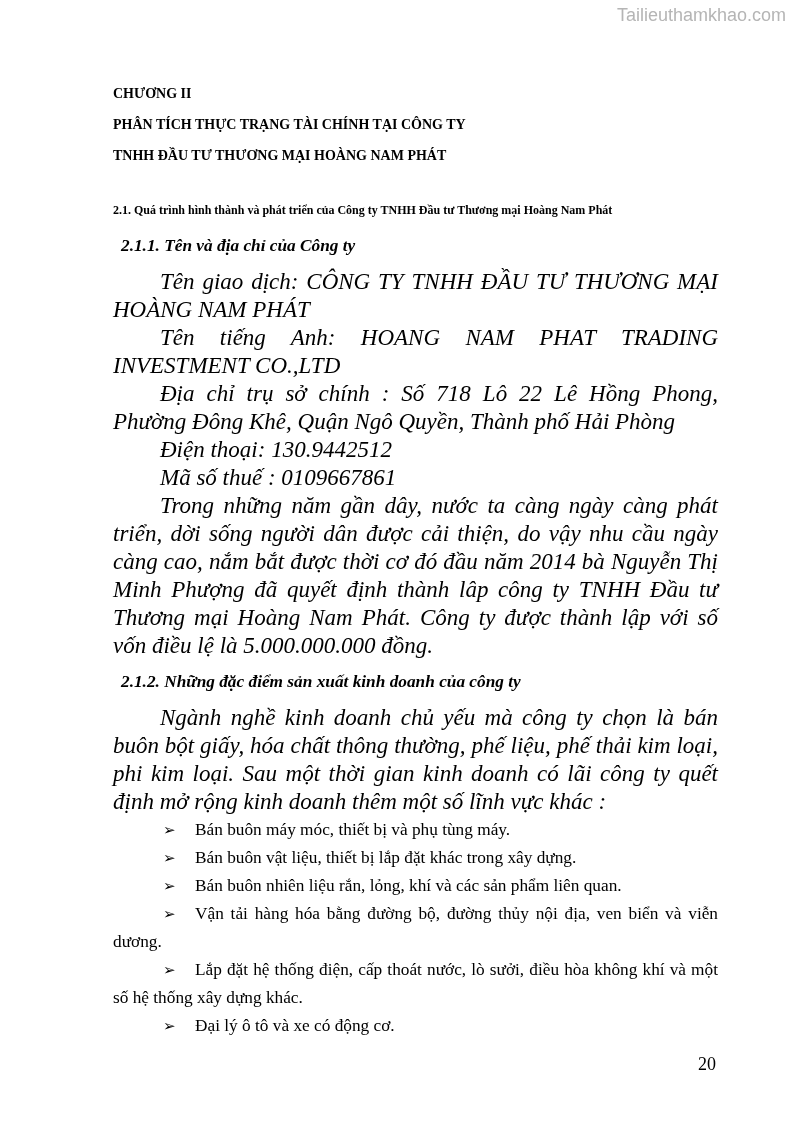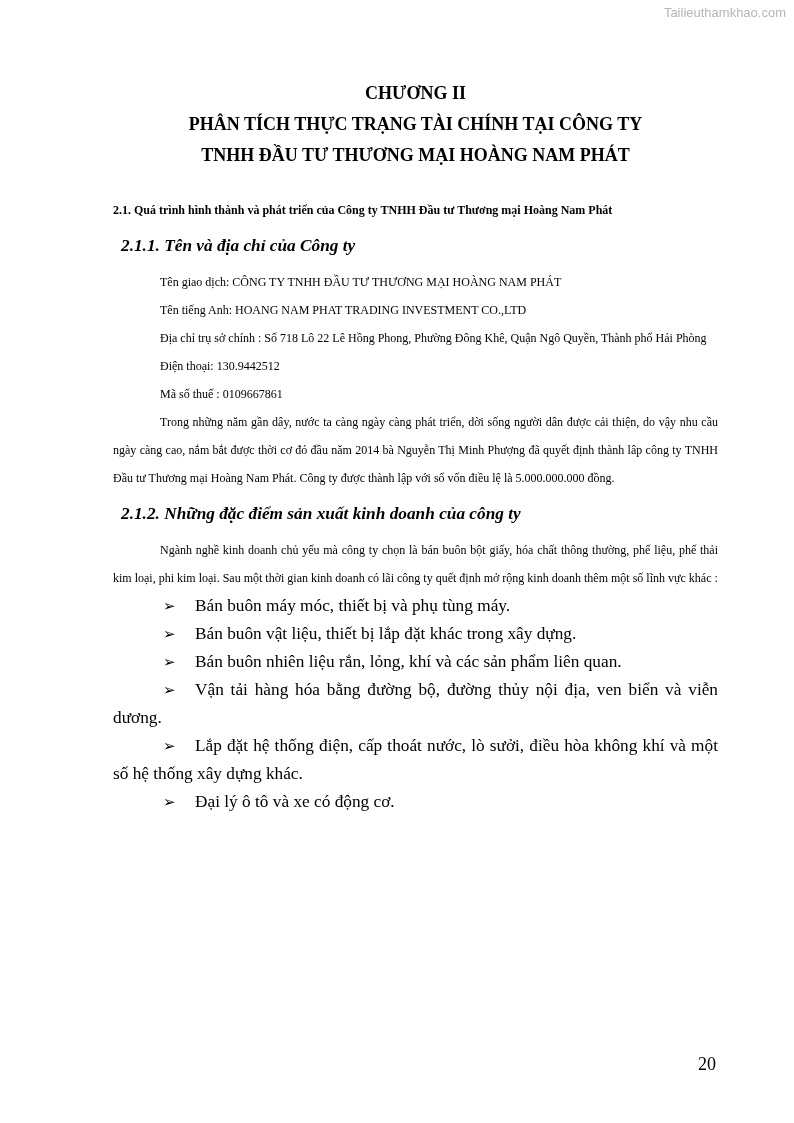--- a/index.html
+++ b/index.html
@@ -4,41 +4,41 @@
 <style>
   html, body { margin: 0; padding: 0; background: #ffffff; }
   body {
     width: 794px; height: 1123px; position: relative; overflow: hidden;
     font-family: "Liberation Serif", "DejaVu Serif", serif;
     color: #000000;
   }
   .watermark {
     position: absolute; top: 5px; right: 8px;
     font-family: "Liberation Sans", "DejaVu Sans", sans-serif;
-    font-size: 13px; color: #b5b5b5; letter-spacing: 0px;
+    font-size: 18px; color: #b5b5b5; letter-spacing: 0px;
   }
   .page {
     position: absolute; left: 113px; top: 78px; width: 605px;
   }
   .chapter {
-    text-align: center; font-weight: bold; font-size: 18px;
+    font-weight: bold; font-size: 14px;
     line-height: 31px; margin: 0;
   }
   .chapter-block { margin-bottom: 25px; }
   .h2 {
     font-weight: bold; font-size: 12px; line-height: 28px;
     text-align: justify; margin: 0;
   }
   .h3 {
     font-weight: bold; font-style: italic; font-size: 17.3px;
     line-height: 28px; margin: 8px;
   }
   .p {
-    font-size: 12px; line-height: 28px; margin: 0;
-    text-align: justify; text-indent: 47px;
+    font-size: 23px; line-height: 28px; margin: 0;
+    text-align: justify; text-indent: 47px; font-style: italic;
   }
   .bullet {
     font-size: 17.3px; line-height: 28px; margin: 0;
     position: relative; padding-left: 82px; text-align: justify;
   }
   .bullet .arrow {
     position: absolute; left: 50px; top: 0; font-size: 15px;
   }
   .bullet.wrap {
     padding-left: 0; text-indent: 50px;

